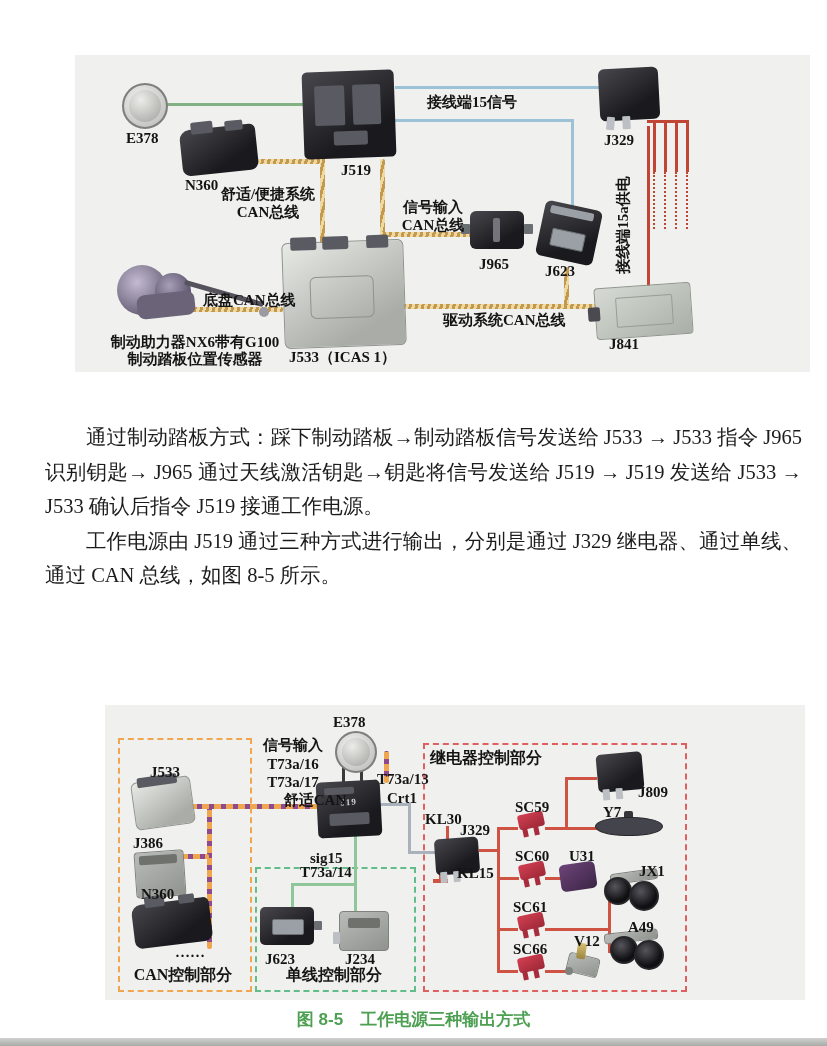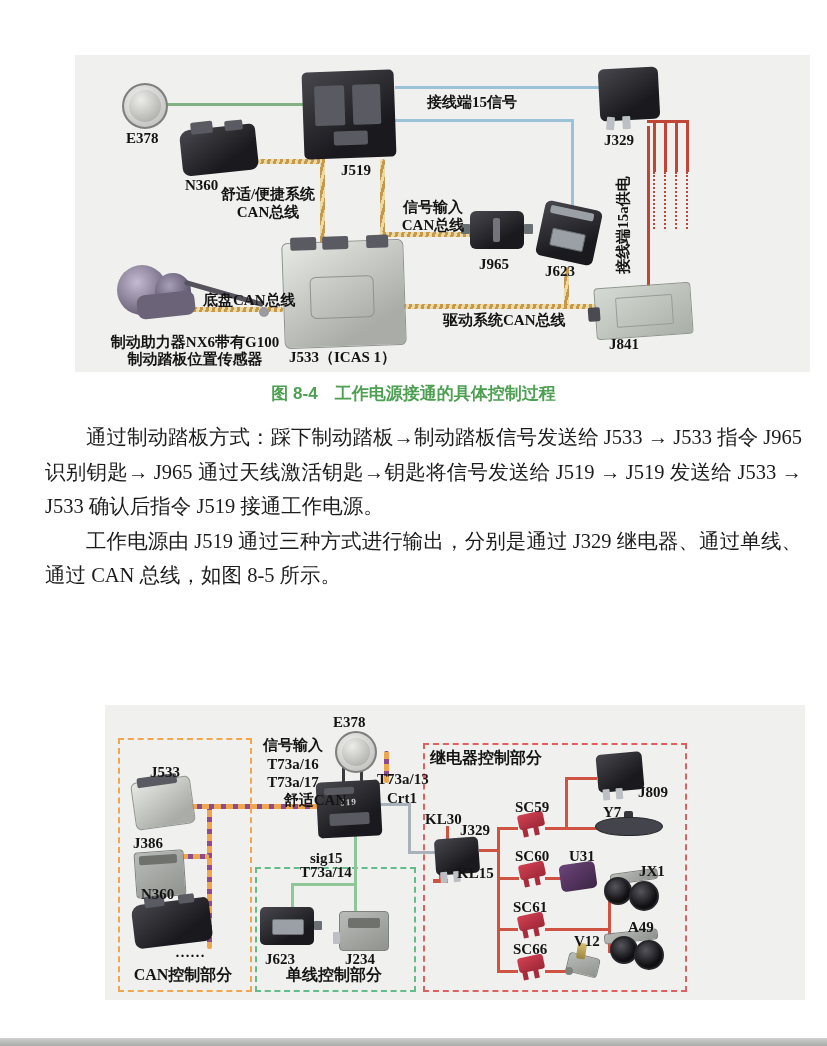--- a/index.html
+++ b/index.html
@@ -154,21 +154,20 @@
     <div class="lbl c" style="left:143px; top:148px; width:100px;">CAN总线</div>
     <div class="lbl c" style="left:322px; top:143px; width:72px;">信号输入</div>
     <div class="lbl c" style="left:322px; top:161px; width:72px;">CAN总线</div>
     <div class="lbl" style="left:128px; top:236px;">底盘CAN总线</div>
     <div class="lbl" style="left:368px; top:256px;">驱动系统CAN总线</div>
     <div class="lbl rot90" style="left:478px; top:161px; width:140px;">接线端15a供电</div>
     <div class="lbl c" style="left:25px; top:278px; width:190px;">制动助力器NX6带有G100</div>
     <div class="lbl c" style="left:25px; top:295px; width:190px;">制动踏板位置传感器</div>
   </div>
 
-  <div class="cap" style="top:382px;">图 8-4　工作电源接通的具体控制过程</div>
 
   <div class="bodyblock" style="top:420px;">
     <p class="para">通过制动踏板方式：踩下制动踏板→制动踏板信号发送给 J533 → J533 指令 J965 识别钥匙→ J965 通过天线激活钥匙→钥匙将信号发送给 J519 → J519 发送给 J533 → J533 确认后指令 J519 接通工作电源。</p>
     <p class="para">工作电源由 J519 通过三种方式进行输出，分别是通过 J329 继电器、通过单线、通过 CAN 总线，如图 8-5 所示。</p>
   </div>
 
   <div class="fig" style="left:105px; top:705px; width:700px; height:295px;">
 
     <div class="bx o" style="left:13px; top:33px; width:130px; height:250px;"></div>
     <div class="bx g" style="left:150px; top:162px; width:157px; height:121px;"></div>
@@ -305,15 +304,16 @@
     <div class="lbl" style="left:533px; top:78px;">J809</div>
     <div class="lbl" style="left:498px; top:98px;">Y7</div>
     <div class="lbl" style="left:464px; top:142px;">U31</div>
     <div class="lbl" style="left:534px; top:157px;">JX1</div>
     <div class="lbl" style="left:523px; top:213px;">A49</div>
     <div class="lbl" style="left:469px; top:227px;">V12</div>
     <div class="lbl" style="left:160px; top:245px;">J623</div>
     <div class="lbl" style="left:240px; top:245px;">J234</div>
   </div>
 
+  <div class="cap" style="top:1008px;">图 8-5　工作电源三种输出方式</div>
 
   <div class="pagefoot"></div>
 </div>
 
 </body></html>

